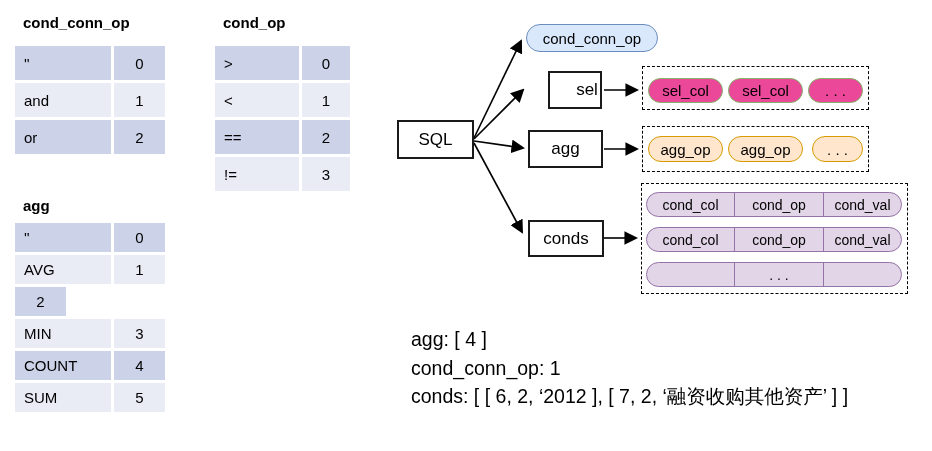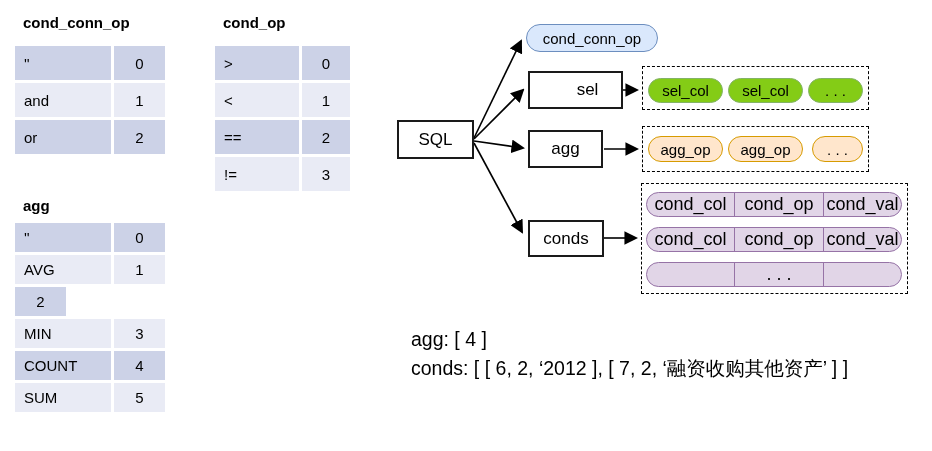--- a/index.html
+++ b/index.html
@@ -26,26 +26,26 @@
   #t-cop .c-label{width:84px;}
   #t-cop .c-val{width:48px;}
   #t-ccop .cell,#t-cop .cell{height:34px;}
   #t-agg .cell{height:29px;}
   
   .node{position:absolute;display:flex;align-items:center;justify-content:center;
         box-sizing:border-box;white-space:nowrap;}
   .wbox{border:2px solid #1a1a1a;background:#fff;font-size:17px;}
   .pill{border-radius:14px;font-size:15px;}
   .p-blue{background:#dae8fc;border:1.5px solid #6c8ebf;}
-  .p-green{background:#84cc16;border:1.5px solid #82b366;border-radius:13px;}
+  .p-green{background:#ec4899;border:1.5px solid #82b366;border-radius:13px;}
   .p-orange{background:#ffe6cc;border:1.5px solid #d79b00;border-radius:13px;}
   .dashed{position:absolute;border:1.6px dashed #000;box-sizing:border-box;}
   .prow{position:absolute;background:#e1d5e7;border:1.5px solid #9673a6;border-radius:13px;
         display:flex;overflow:hidden;box-sizing:border-box;}
-  .pcell{display:flex;align-items:center;justify-content:center;font-size:18px;box-sizing:border-box;}
+  .pcell{display:flex;align-items:center;justify-content:center;font-size:14px;box-sizing:border-box;}
   .pcell.mid,.pcell.last{border-left:1px solid #9673a6;}
   #arrows{position:absolute;left:0;top:0;pointer-events:none;}
   
   .out{position:absolute;left:411px;top:325px;font-size:19.5px;line-height:28.5px;white-space:nowrap;}
 </style>
 </head>
 <body>
 
 <div class="lookup" id="t-ccop">
   <div class="title">cond_conn_op</div>
@@ -130,21 +130,21 @@
     <line x1="604" y1="90" x2="637" y2="90" marker-end="url(#ah)"></line>
     <line x1="604" y1="149" x2="637" y2="149" marker-end="url(#ah)"></line>
     <line x1="604" y1="238" x2="636" y2="238" marker-end="url(#ah)"></line>
   </g>
 </svg>
 
 <div class="node wbox" style="left:397px;top:120px;width:77px;height:39px;">SQL</div>
 
 <div class="node pill p-blue" style="left:526px;top:24px;width:132px;height:28px;">cond_conn_op</div>
 
-<div class="node wbox" style="left:528px;top:71px;width:95px;height:38px;padding-left:24px;">sel</div>
+<div class="node wbox" style="left:548px;top:71px;width:54px;height:38px;padding-left:24px;">sel</div>
 <div class="node wbox" style="left:528px;top:130px;width:75px;height:38px;">agg</div>
 <div class="node wbox" style="left:528px;top:220px;width:76px;height:37px;">conds</div>
 
 <div class="dashed" style="left:642px;top:66px;width:227px;height:44px;"></div>
 <div class="node pill p-green" style="left:648px;top:78px;width:75px;height:25px;">sel_col</div>
 <div class="node pill p-green" style="left:728px;top:78px;width:75px;height:25px;">sel_col</div>
 <div class="node pill p-green" style="left:808px;top:78px;width:55px;height:25px;">. . .</div>
 
 <div class="dashed" style="left:642px;top:126px;width:227px;height:46px;"></div>
 <div class="node pill p-orange" style="left:648px;top:136px;width:75px;height:26px;">agg_op</div>
@@ -163,14 +163,15 @@
   <div class="pcell last" style="flex:1;">cond_val</div>
 </div>
 <div class="prow" style="left:646px;top:262px;width:256px;height:25px;">
   <div class="pcell" style="width:87px;"></div>
   <div class="pcell mid" style="width:89px;">. . .</div>
   <div class="pcell last" style="flex:1;"></div>
 </div>
 
 <div class="out">
   <div>agg: [ 4 ]</div>
+  <div>cond_conn_op: 1</div>
   <div>conds: [ [ 6, 2, ‘2012 ], [ 7, 2, ‘融资收购其他资产’ ] ]</div>
 </div>
 
 </body></html>

